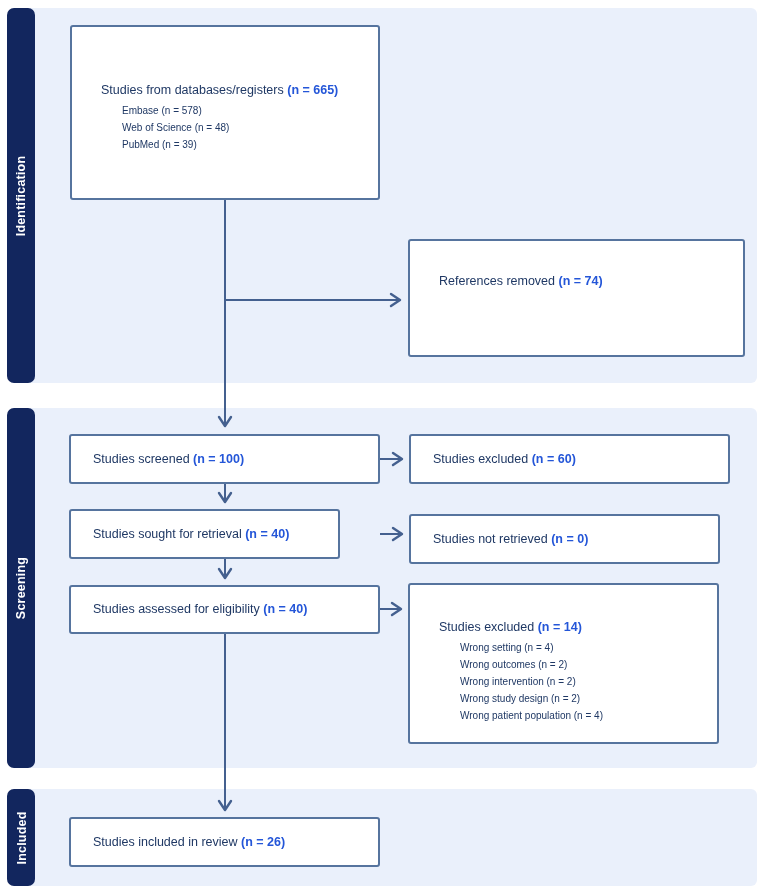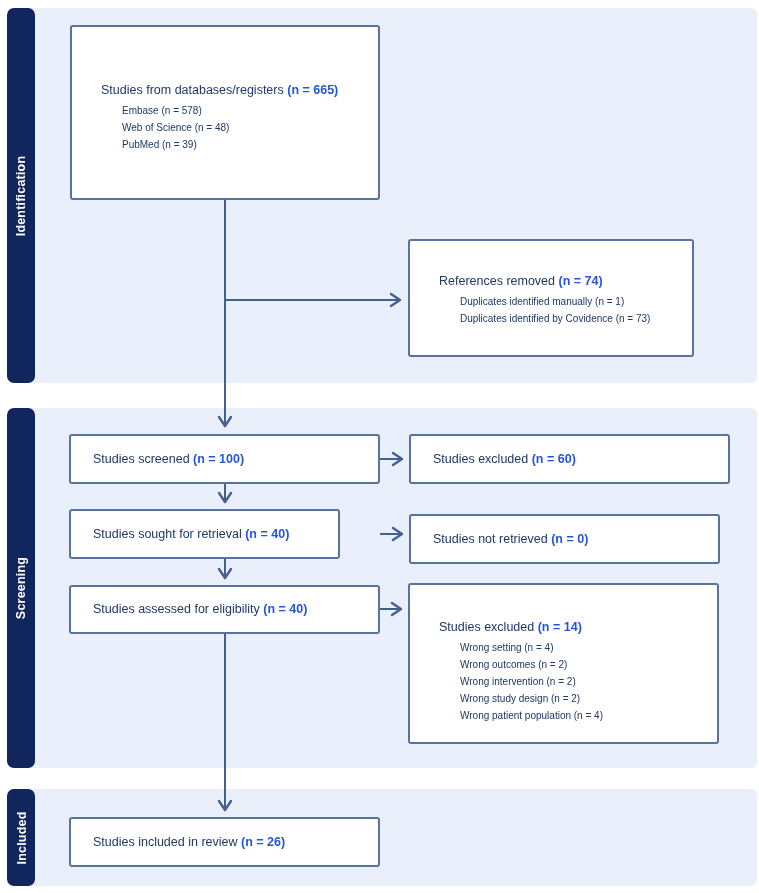--- a/index.html
+++ b/index.html
@@ -100,28 +100,24 @@
       <span>Studies from databases/registers</span>
       <span class="count">(n = 665)</span>
     </div>
     <div class="items">
       <div class="item">Embase (n = 578)</div>
       <div class="item">Web of Science (n = 48)</div>
       <div class="item">PubMed (n = 39)</div>
     </div>
   </div>
 
-  <div class="box multi" style="left:408px;top:239px;width:286px;height:118px;padding-top:32px;">
+  <div class="box multi" style="left:408px;top:239px;width:337px;height:118px;padding-top:32px;">
     <div class="title">
       <span>References removed</span>
       <span class="count">(n = 74)</span>
-    </div>
-    <div class="items">
-      <div class="item">Duplicates identified manually (n = 1)</div>
-      <div class="item">Duplicates identified by Covidence (n = 73)</div>
     </div>
   </div>
 
   <div class="box single" style="left:69px;top:434px;width:311px;height:50px;">
     <div class="title">
       <span>Studies screened</span>
       <span class="count">(n = 100)</span>
     </div>
   </div>
 

